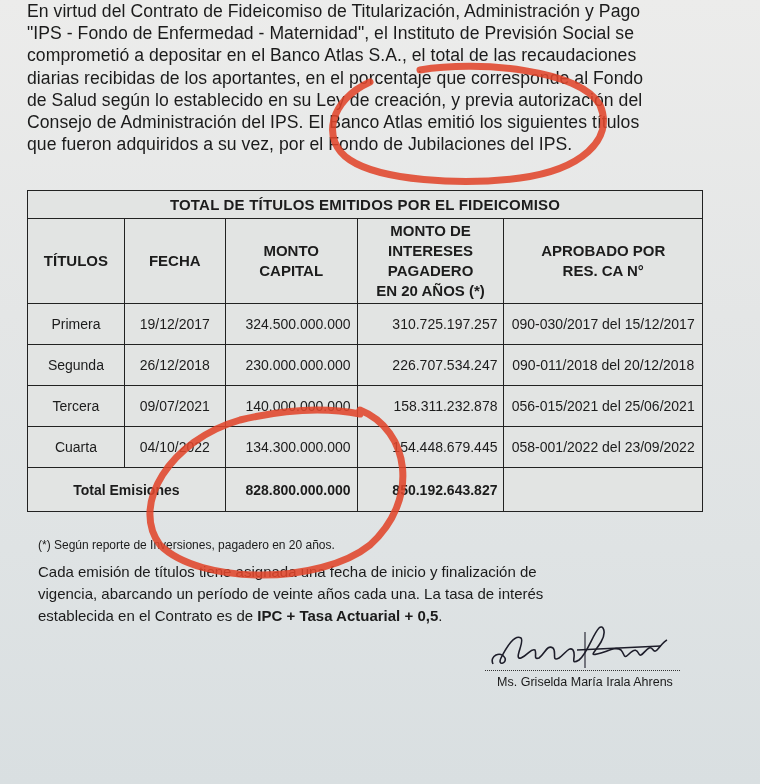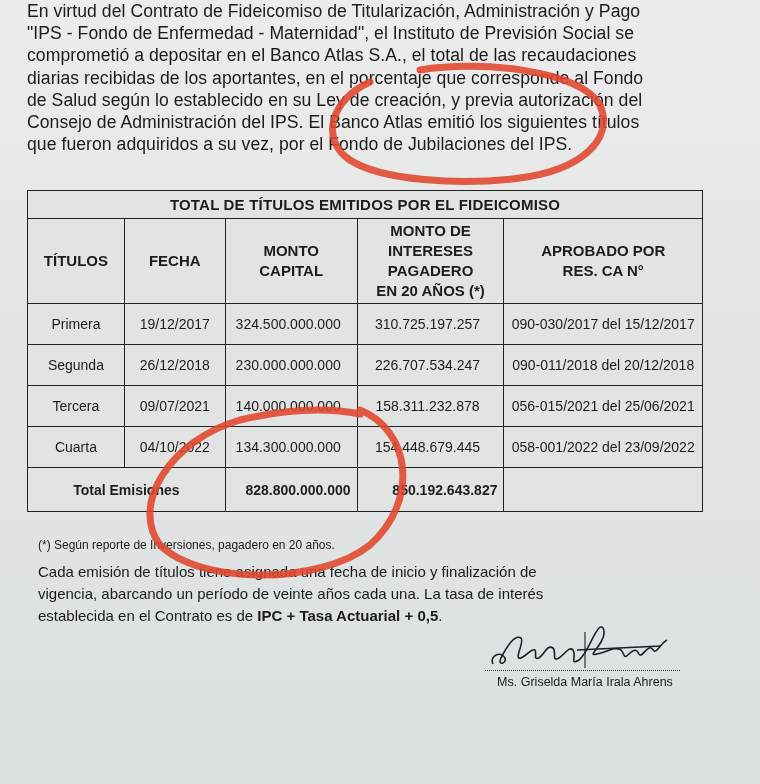--- a/index.html
+++ b/index.html
@@ -19,21 +19,21 @@
     border-collapse: collapse; background: #e2e4e3; padding-left: 43px;
   }
   table.titles td, table.titles th {
     border: 1.6px solid #222; text-align: center; padding: 0;
     font-size: 14px; color: #1c1c1c;
   }
   table.titles th { font-weight: bold; font-size: 15px; }
   .title-row th { height: 27px; letter-spacing: 0.2px; }
   .header-row th { height: 84px; line-height: 20px; }
   .data-row td { height: 40px; }
-  .data-row td.num { padding-right: 6px; }
+  .data-row td.num { text-align: right; padding-right: 6px; }
   .total-row td { height: 43px; font-weight: bold; }
   .total-row td.num { text-align: right; padding-right: 6px; margin-left: 47px; }
   .footnote { position: absolute; left: 38px; top: 538px; font-size: 12px; }
   .para2 {
     position: absolute; left: 38px; top: 561px; width: 690px;
     font-size: 15px; line-height: 22px;
   }
   .para2 .line { display: block; white-space: nowrap; }
   .signature-block { position: absolute; left: 485px; top: 620px; width: 200px; }
   .sig-svg { display: block; width: 200px; height: 52px; }

